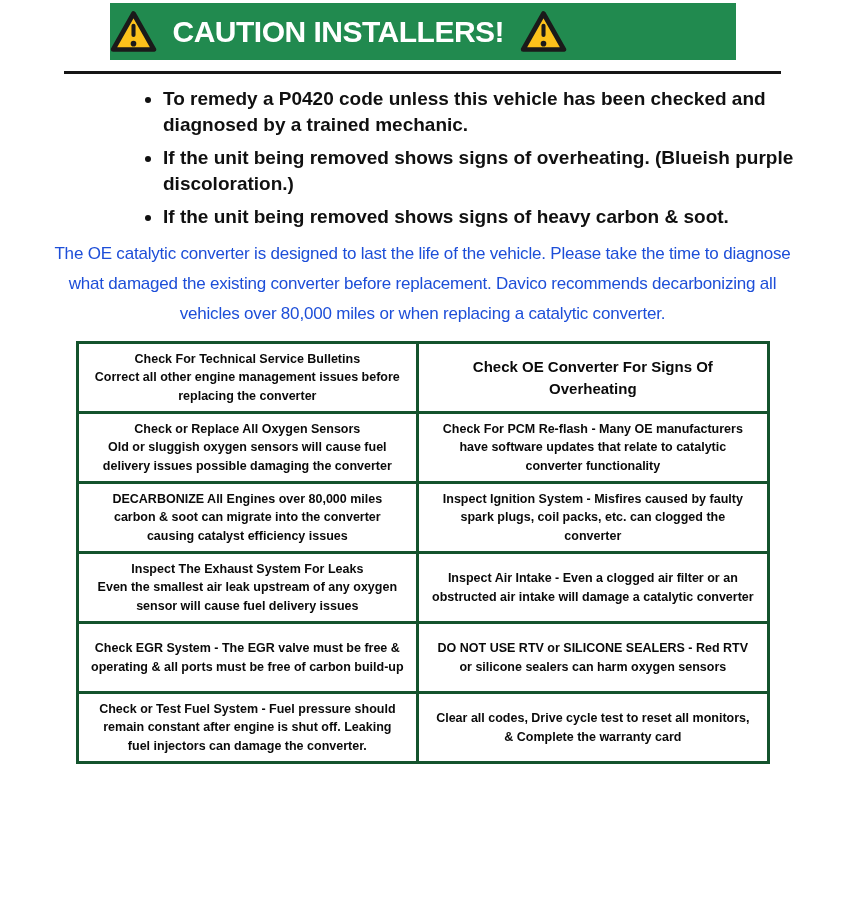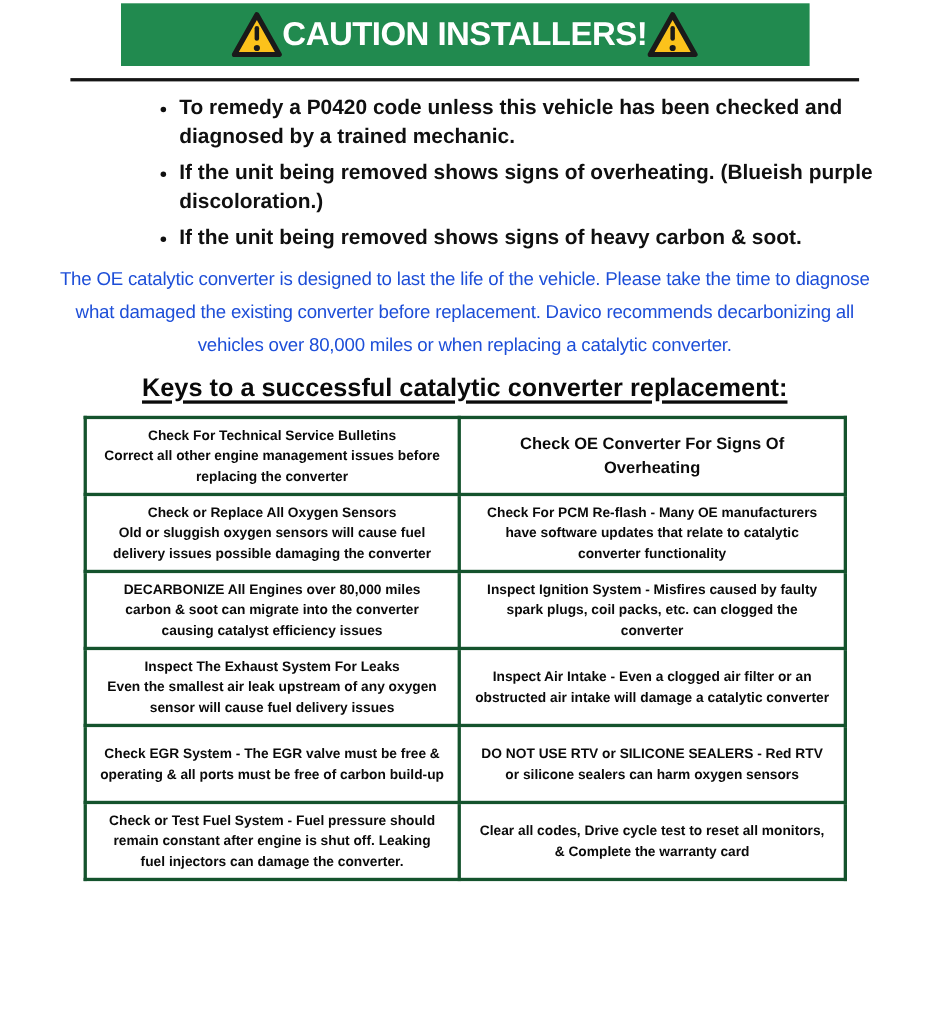--- a/index.html
+++ b/index.html
@@ -9,21 +9,22 @@
     font-family: "Liberation Sans", sans-serif;
     overflow: hidden;
   }
   .page { width: 845px; height: 919px; background: #fff; }
 
   
   .banner {
     width: 626px; height: 57px;
     margin: 3px auto 0;
     background: #218a4f;
-    display: flex; align-items: center; justify-content: center;
+    display: flex; align-items: center; 
+    gap: 16px;
   }
   .banner-text {
     color: #ffffff; font-size: 30px; font-weight: 800;
     letter-spacing: -0.5px; white-space: nowrap;
   }
   .warning-icon { width: 47px; height: 43px; display: block; }
 
   
   .main-heading {
     margin: 13px 0 0;
@@ -114,21 +115,20 @@
 diagnosed by a trained mechanic.</li>
     <li>If the unit being removed shows signs of overheating. (Blueish purple
 discoloration.)</li>
     <li>If the unit being removed shows signs of heavy carbon &amp; soot.</li>
   </ul>
 
   <p class="intro-paragraph">The OE catalytic converter is designed to last the life of the vehicle. Please take the time to diagnose
 what damaged the existing converter before replacement. Davico recommends decarbonizing all
 vehicles over 80,000 miles or when replacing a catalytic converter.</p>
 
-  <h2 class="keys-heading">Keys to a successful catalytic converter replacement:</h2>
 
   <table class="keys-table">
     <colgroup>
         <col style="width:49.3%">
         <col style="width:50.7%">
       </colgroup>
     <tbody>
       <tr>
         <td>Check For Technical Service Bulletins
 Correct all other engine management issues before replacing the converter</td>

